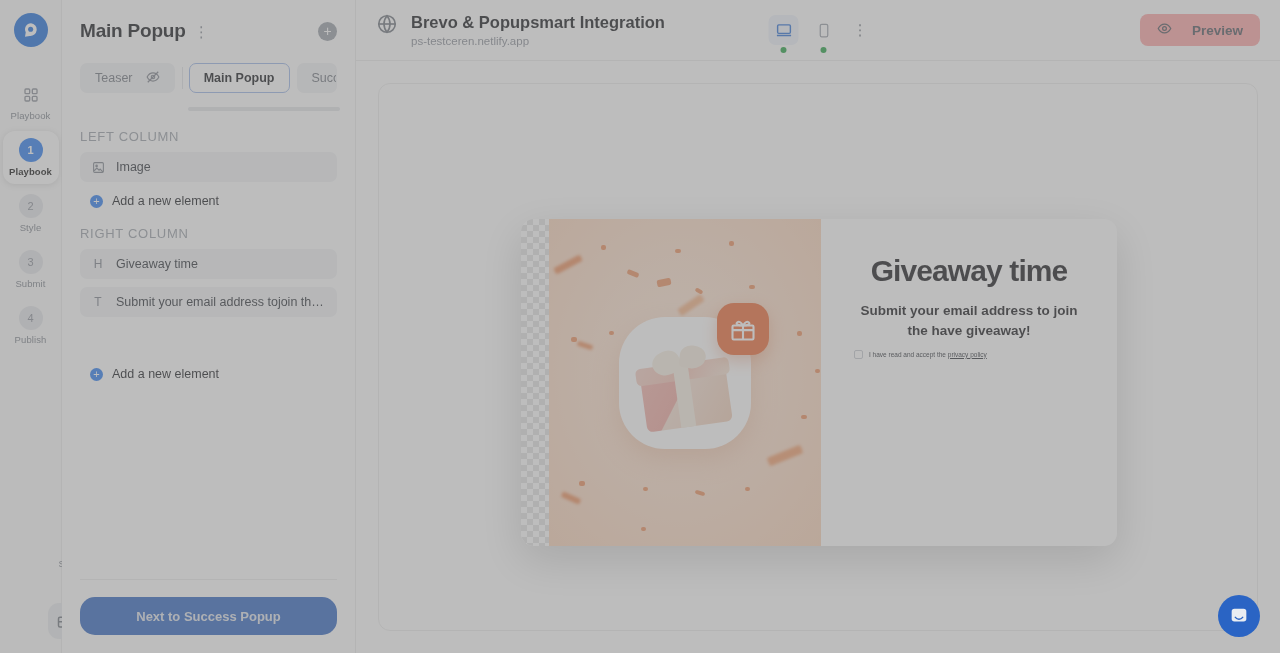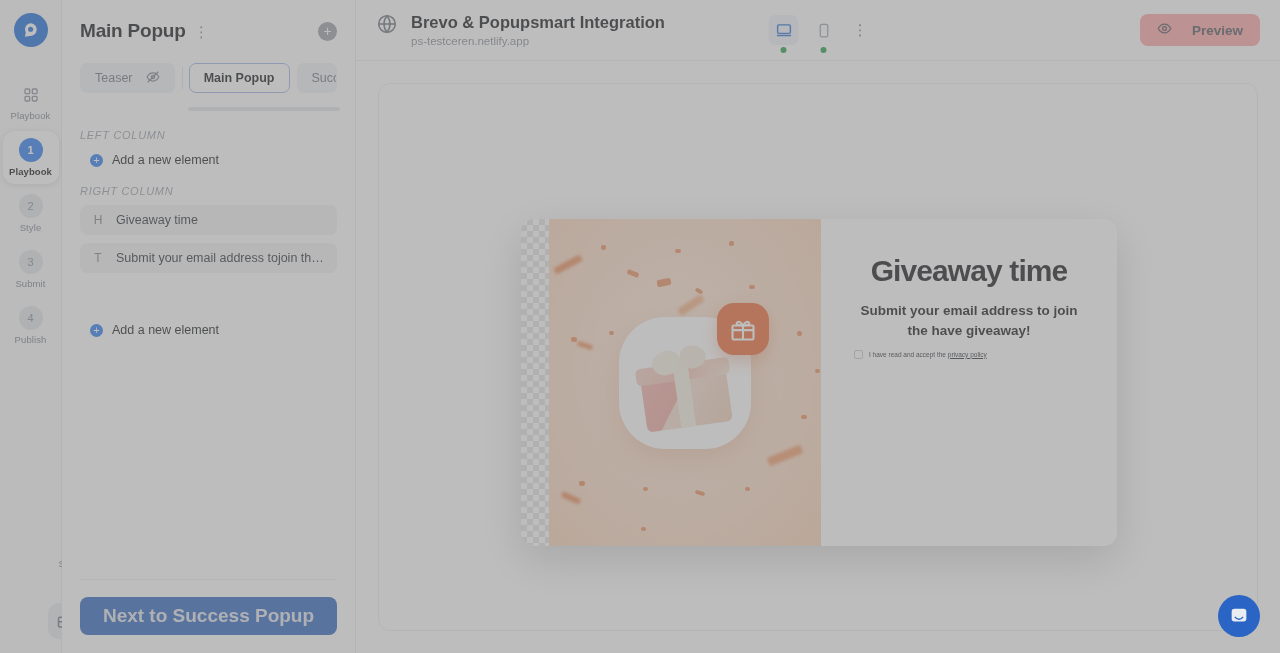--- a/index.html
+++ b/index.html
@@ -63,21 +63,21 @@
   .tab {
     height: 30px; padding: 0 14px; border-radius: 7px; background: #f1f2f4;
     font-size: 12.5px; color: #6f757e; display: flex; align-items: center; gap: 13px;
     cursor: pointer; white-space: nowrap; border: 1px solid transparent;
   }
   .tab.active { background: #fff; border: 1px solid #9cb6e8; color: #13151a; font-weight: 700; }
   .tab.clipped { max-width: 86px; overflow: hidden; }
   .tab-sep { width: 1px; height: 22px; background: #e2e4e8; }
   .scrollbar-track { margin: 14px 0 0 108px; width: 152px; height: 4px; border-radius: 3px; background: #e3e5e9; cursor: pointer; }
 
-  .sectionlabel { font-size: 11px; letter-spacing: .7px; color: #9aa0a8; padding: 0 18px; margin-top: 18px; font-style: italic; }
+  .sectionlabel { font-size: 13px; letter-spacing: .7px; color: #9aa0a8; padding: 0 18px; margin-top: 18px; }
   .el-list { padding: 0 18px; }
   .el-row {
     height: 30px; border-radius: 7px; background: #f2f3f5; margin-top: 8px;
     display: flex; align-items: center; gap: 11px; padding: 0 11px; cursor: pointer;
     font-size: 12.5px; color: #2b2f36;
   }
   .el-icon { width: 14px; color: #7d838c; display: flex; align-items: center; justify-content: center; font-size: 12px; flex: 0 0 14px; }
   .el-text { overflow: hidden; white-space: nowrap; text-overflow: ellipsis; }
   .add-row { display: flex; align-items: center; gap: 9px; margin: 12px 0 0 10px; cursor: pointer; font-size: 12.5px; color: #13151a; }
   .add-dot { width: 13px; height: 13px; border-radius: 50%; background: #2a7cf0; color: #fff; font-size: 11px; display: flex; align-items: center; justify-content: center; line-height: 1; }
@@ -89,22 +89,22 @@
     display: flex; align-items: center; padding: 0 16px; z-index: 30;
   }
   .form-highlight .inner {
     flex: 1; height: 30px; border-radius: 7px; background: #f5f6f7;
     display: flex; align-items: center; gap: 11px; padding: 0 11px; font-size: 12.5px; color: #2b2f36;
   }
 
   .panel-footer { margin-top: auto; padding: 0 18px 18px; }
   .footer-div { height: 1px; background: #ececec; margin-bottom: 17px; }
   .next-btn {
-    width: 100%; height: 38px; border-radius: 8px; background: #2e64c0; border: none;
-    color: #dfe4ec; font-size: 19px; font-weight: 600; cursor: pointer;
+    width: 100%; height: 38px; border-radius: 15px; background: #2e64c0; border: none;
+    color: #dfe4ec; font-size: 13px; font-weight: 600; cursor: pointer;
     font-family: "Liberation Sans", sans-serif;
   }
 
   
   .main { flex: 1; height: 653px; position: relative; background: #fff; }
   .topbar { height: 61px; border-bottom: 1px solid #ececec; display: flex; align-items: center; padding: 0 20px; position: relative; }
   .site { display: flex; align-items: flex-start; gap: 13px; }
   .globe { width: 22px; height: 22px; color: #6f757e; }
   .site-name { font-size: 16.5px; font-weight: 600; color: #13151a; line-height: 1.2; }
   .site-url { font-size: 11.5px; color: #8a8f98; margin-top: 2px; }
@@ -292,20 +292,30 @@
         </div>
         <div class="tab clipped">
           <span>Success Po...</span>
         </div>
       </div>
       <div class="scrollbar-track"></div>
     </div>
 
     <div class="sectionlabel">LEFT COLUMN</div>
     <div class="el-list">
+      <div class="el-row">
+        <span class="el-icon">
+          <svg width="13" height="13" viewBox="0 0 24 24" fill="none" stroke="currentColor" stroke-width="2">
+            <rect x="3" y="3" width="18" height="18" rx="2"></rect>
+              <circle cx="8.5" cy="9" r="1.4"></circle>
+              <path d="m4 18 5-5 4 4 2-2 5 5"></path>
+          </svg>
+        </span>
+        <span class="el-text">Image</span>
+      </div>
       <div class="add-row">
         <span class="add-dot">+</span>
         <span>Add a new element</span>
       </div>
     </div>
 
     <div class="sectionlabel">RIGHT COLUMN</div>
     <div class="el-list">
       <div class="el-row">
         <span class="el-icon">H</span>

